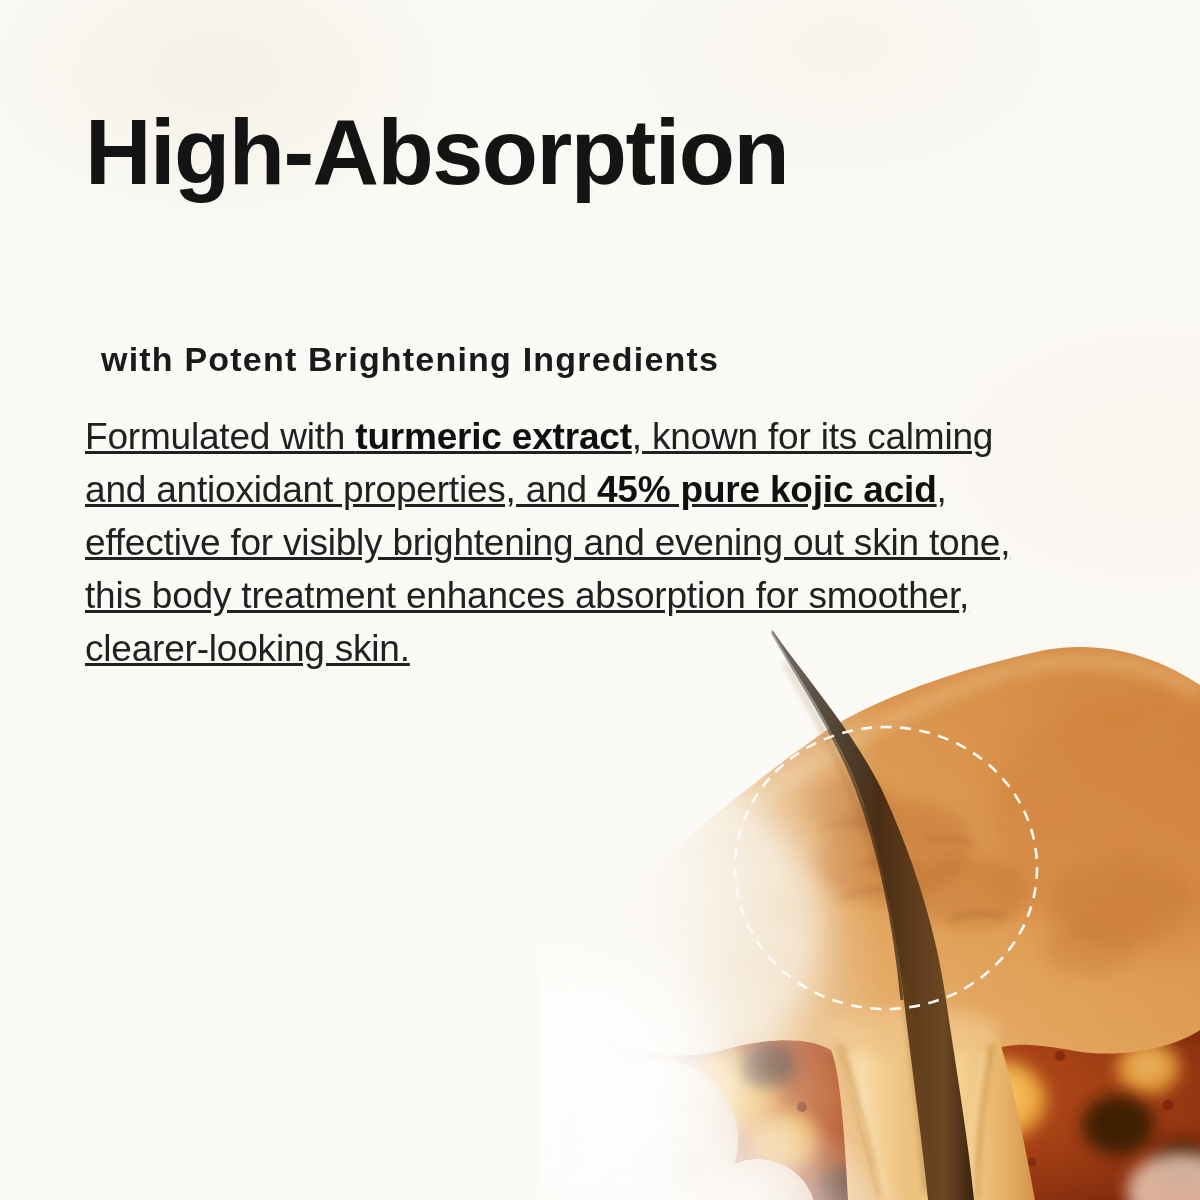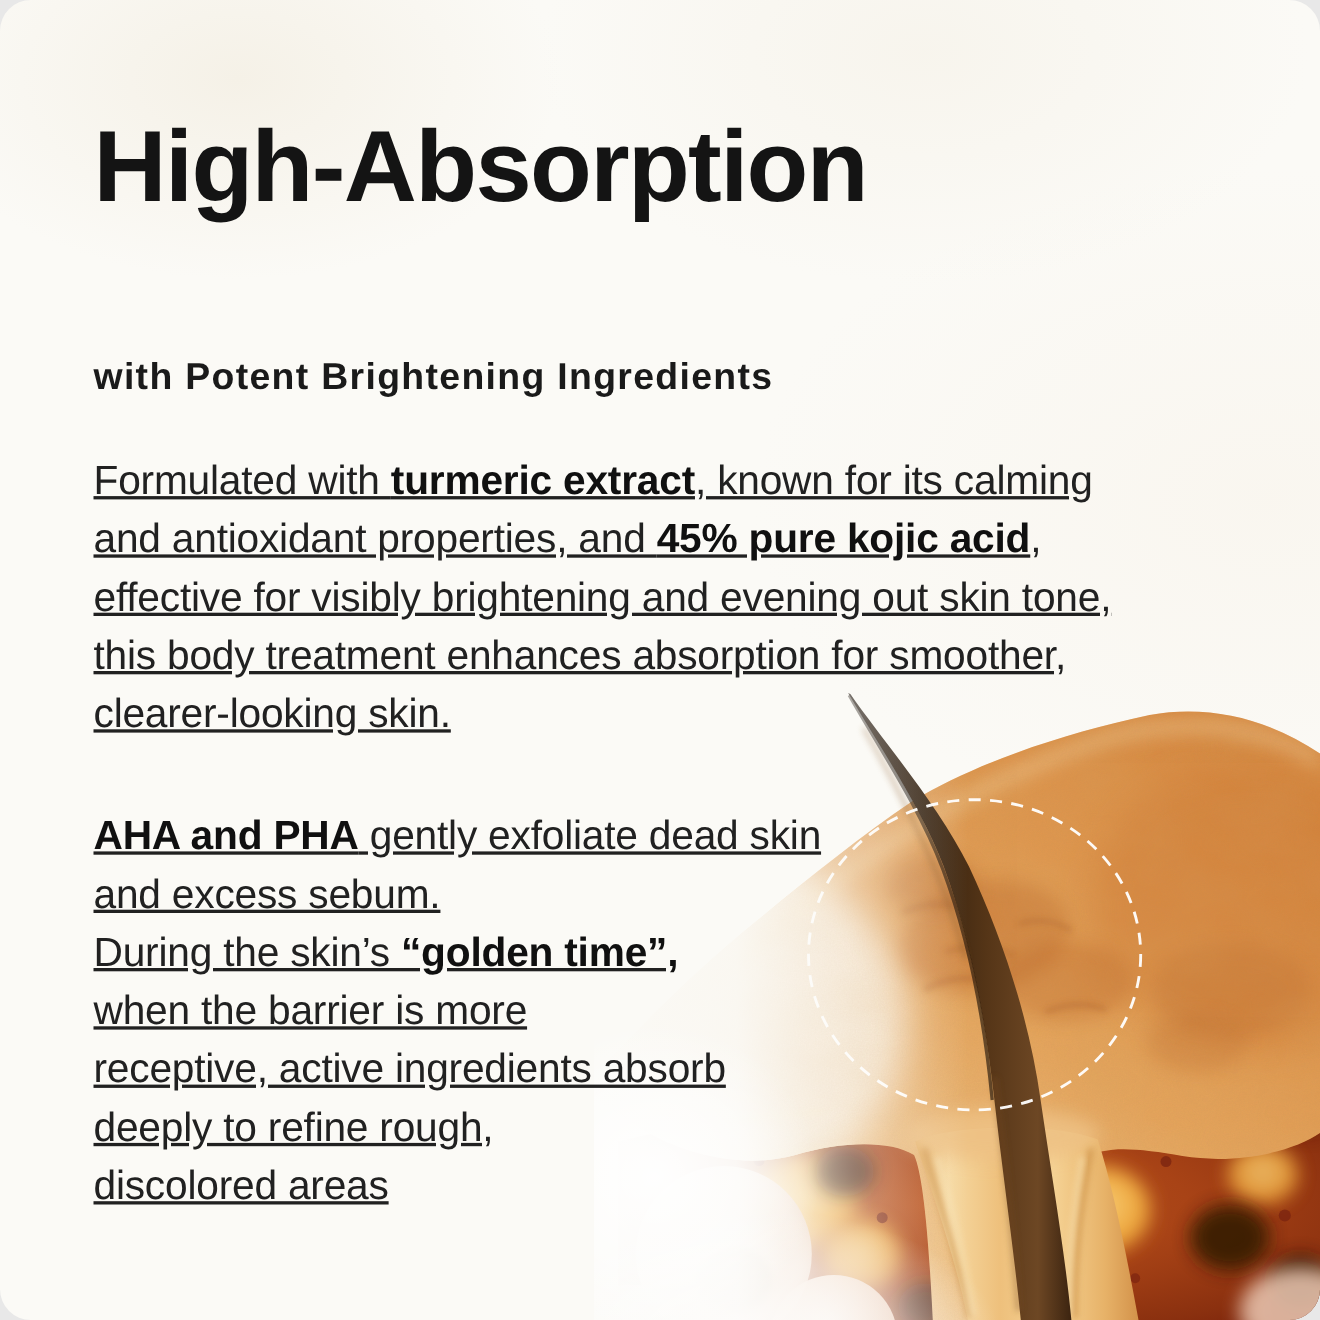--- a/index.html
+++ b/index.html
@@ -4,29 +4,28 @@
 <style>
   html,body{margin:0;padding:0;background:#e8e8e8;}
   .canvas{
     position:relative;width:1200px;height:1200px;overflow:hidden;
     font-family:"Liberation Sans",sans-serif;
     background:
       radial-gradient(420px 260px at 18% 6%, rgba(243,238,226,.75), rgba(243,238,226,0) 70%),
       radial-gradient(500px 300px at 70% 4%, rgba(245,241,231,.6), rgba(245,241,231,0) 70%),
       radial-gradient(650px 420px at 96% 38%, rgba(248,243,234,.55), rgba(248,243,234,0) 72%),
       #fbfaf6;
-    border-radius: 28px;
   }
   .headline{
     position:absolute;left:85px;top:100px;z-index:2;margin:0;
     font-size:92px;line-height:104px;font-weight:bold;letter-spacing:-1.5px;
     color:#141414;white-space:nowrap;
   }
   .subtitle{
-    position:absolute;left:85px;top:323px;z-index:2;margin:0;
+    position:absolute;left:85px;top:323px;z-index:2;margin:16px;
     font-size:34px;line-height:40px;font-weight:bold;letter-spacing:1.2px;
     color:#1a1a1a;white-space:nowrap;
   }
   .para{
     position:absolute;left:85px;z-index:2;margin:0;
     font-size:37px;line-height:53px;font-weight:normal;letter-spacing:-0.2px;
     color:#212121;width:1070px;text-decoration:underline;
   }
   .para b{font-weight:bold;color:#101010;}
   #para1{top:410px;}
@@ -37,21 +36,20 @@
 <body>
 
 <div class="canvas">
 
   <h1 class="headline"><span>High-Absorption</span><br></h1>
 
   <h2 class="subtitle">with Potent Brightening Ingredients</h2>
 
   <p class="para" id="para1">Formulated with <b>turmeric extract</b>, known for its calming<br>and antioxidant properties, and <b>45% pure kojic acid</b>,<br>effective for visibly brightening and evening out skin tone,<br>this body treatment enhances absorption for smoother,<br>clearer-looking skin.</p>
 
-  <p class="para" id="para2"><b>AHA and PHA</b> gently exfoliate dead skin<br>and excess sebum.<br>During the skin’s <b>“golden time”,</b><br>when the barrier is more<br>receptive, active ingredients absorb<br>deeply to refine rough,<br>discolored areas</p>
 
   <svg class="illustration" viewBox="0 0 660 600" width="660" height="600" xmlns="http://www.w3.org/2000/svg">
     <defs>
       <linearGradient id="gEpi" x1="0%" y1="100%" x2="80%" y2="0%">
         <stop offset="0%" stop-color="#f9e6c0"></stop>
         <stop offset="30%" stop-color="#f2c487"></stop>
         <stop offset="58%" stop-color="#e7a55c"></stop>
         <stop offset="82%" stop-color="#de934a"></stop>
         <stop offset="100%" stop-color="#d8873e"></stop>
       </linearGradient>

